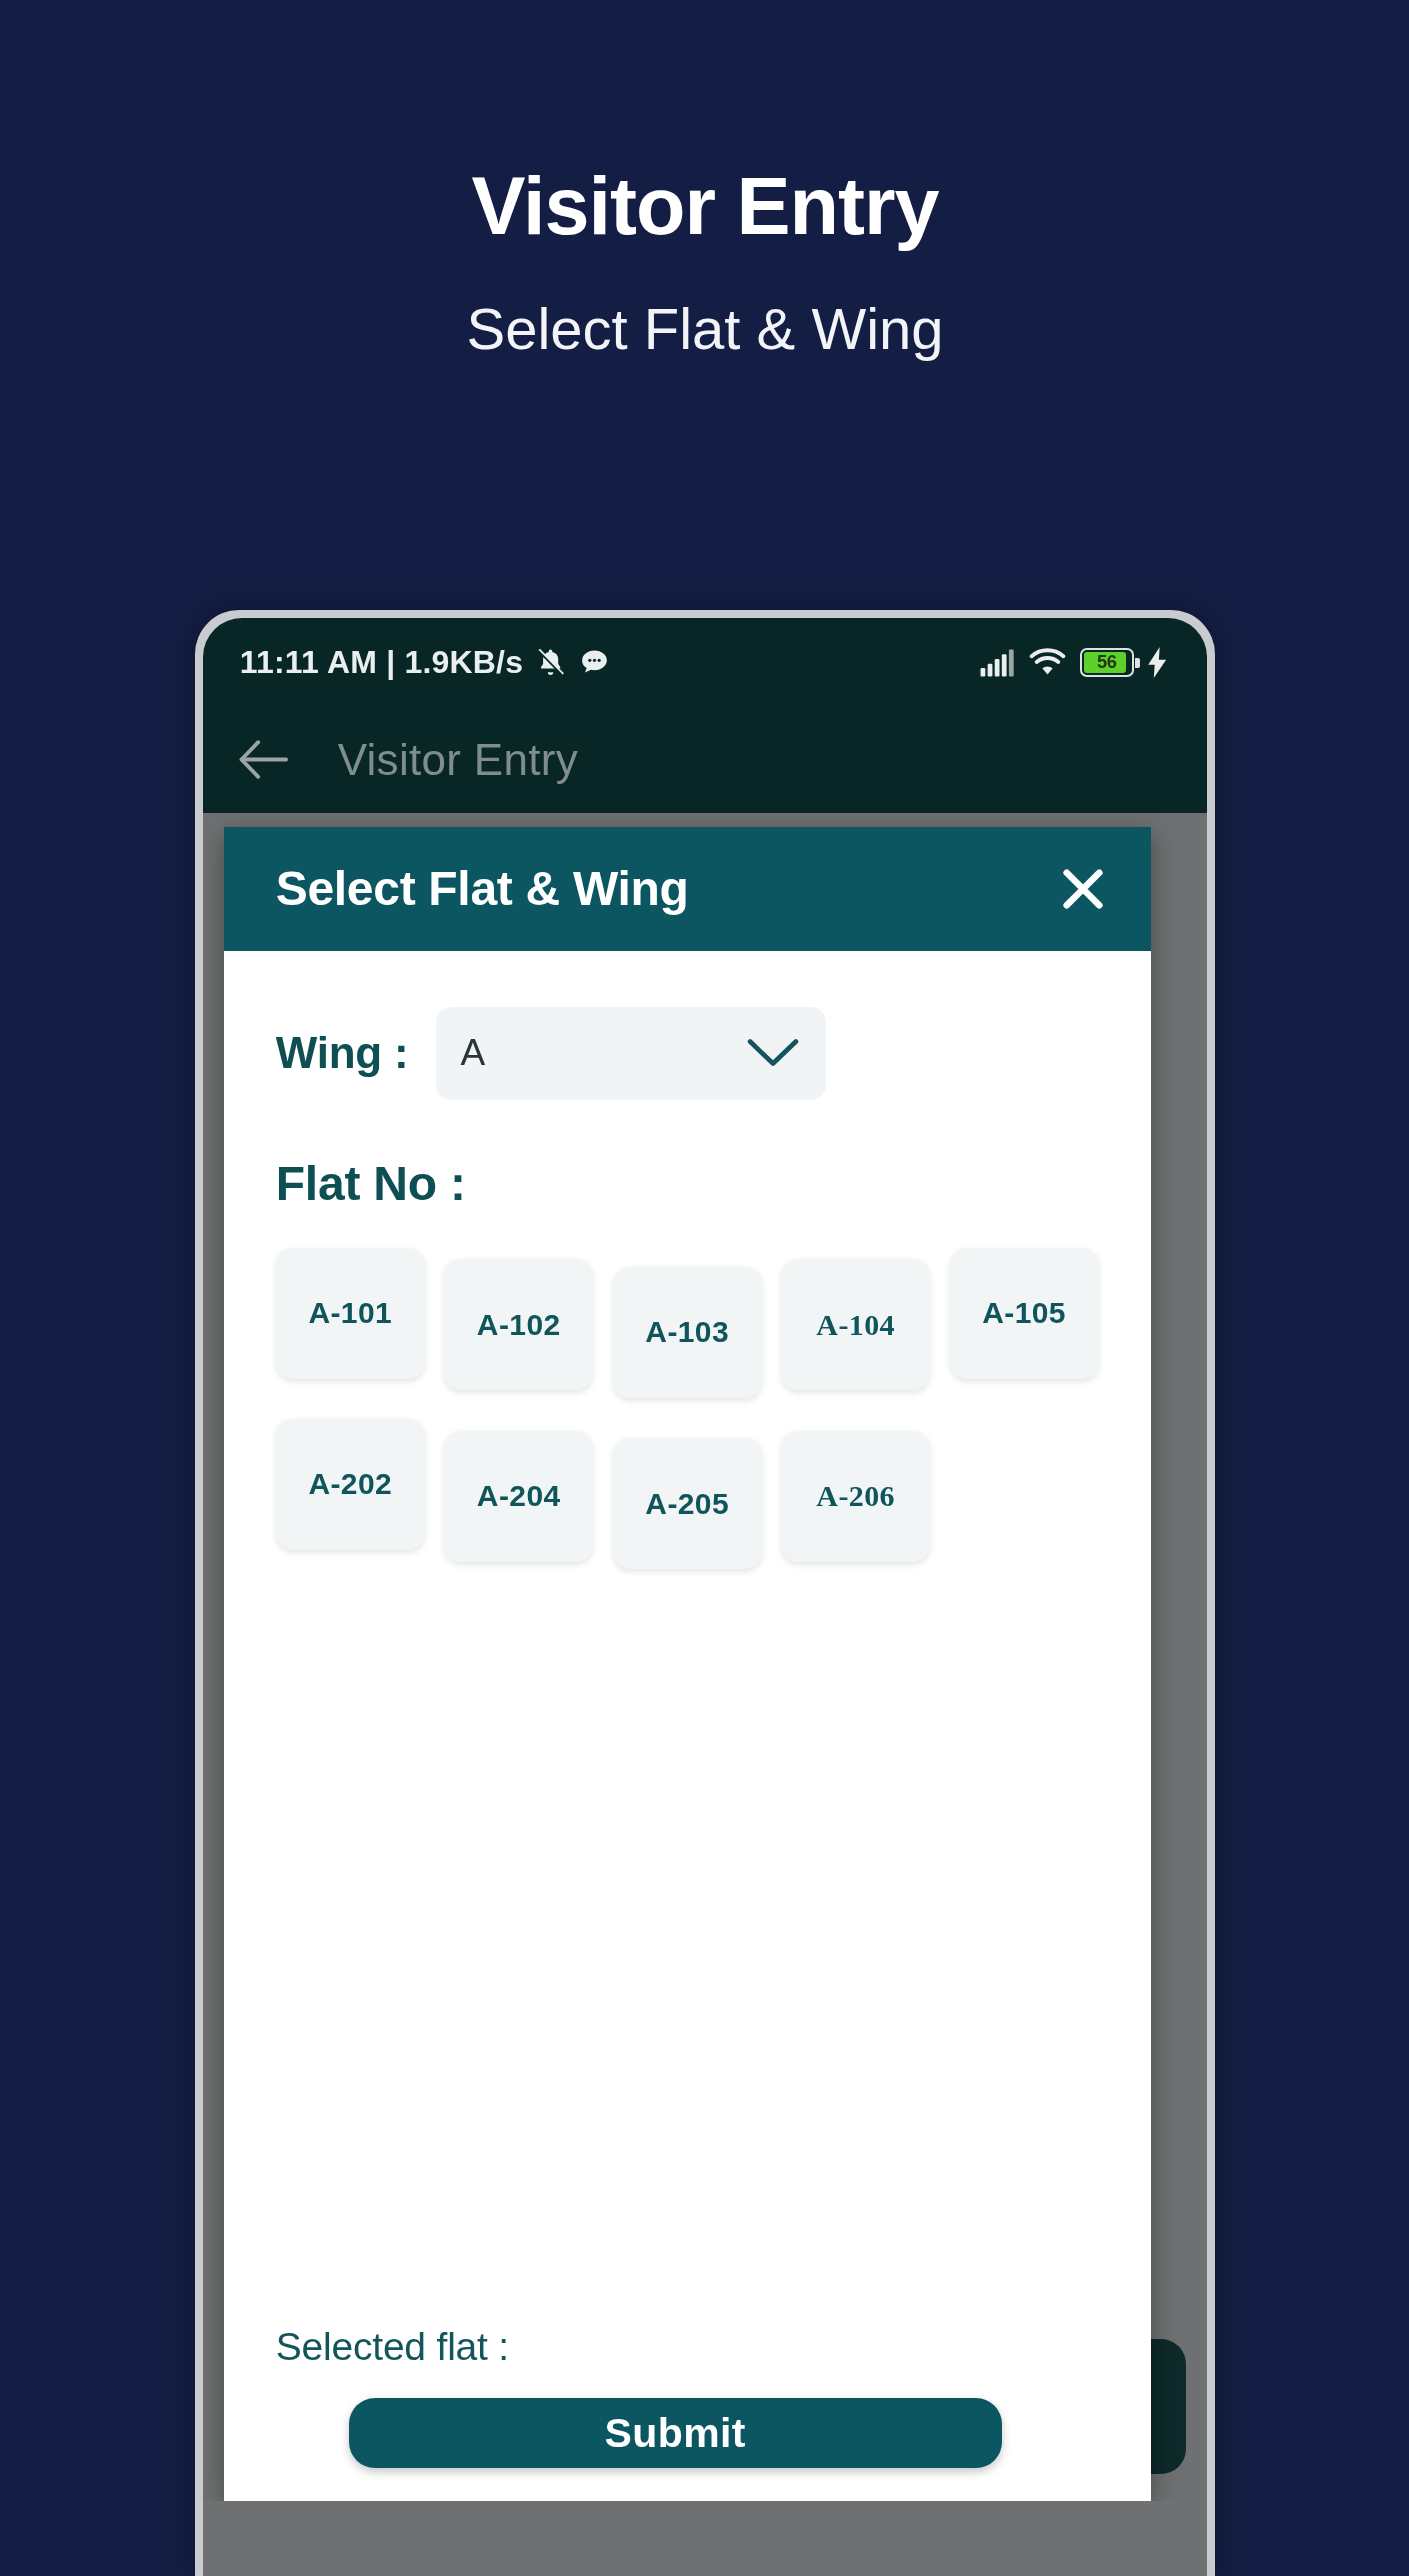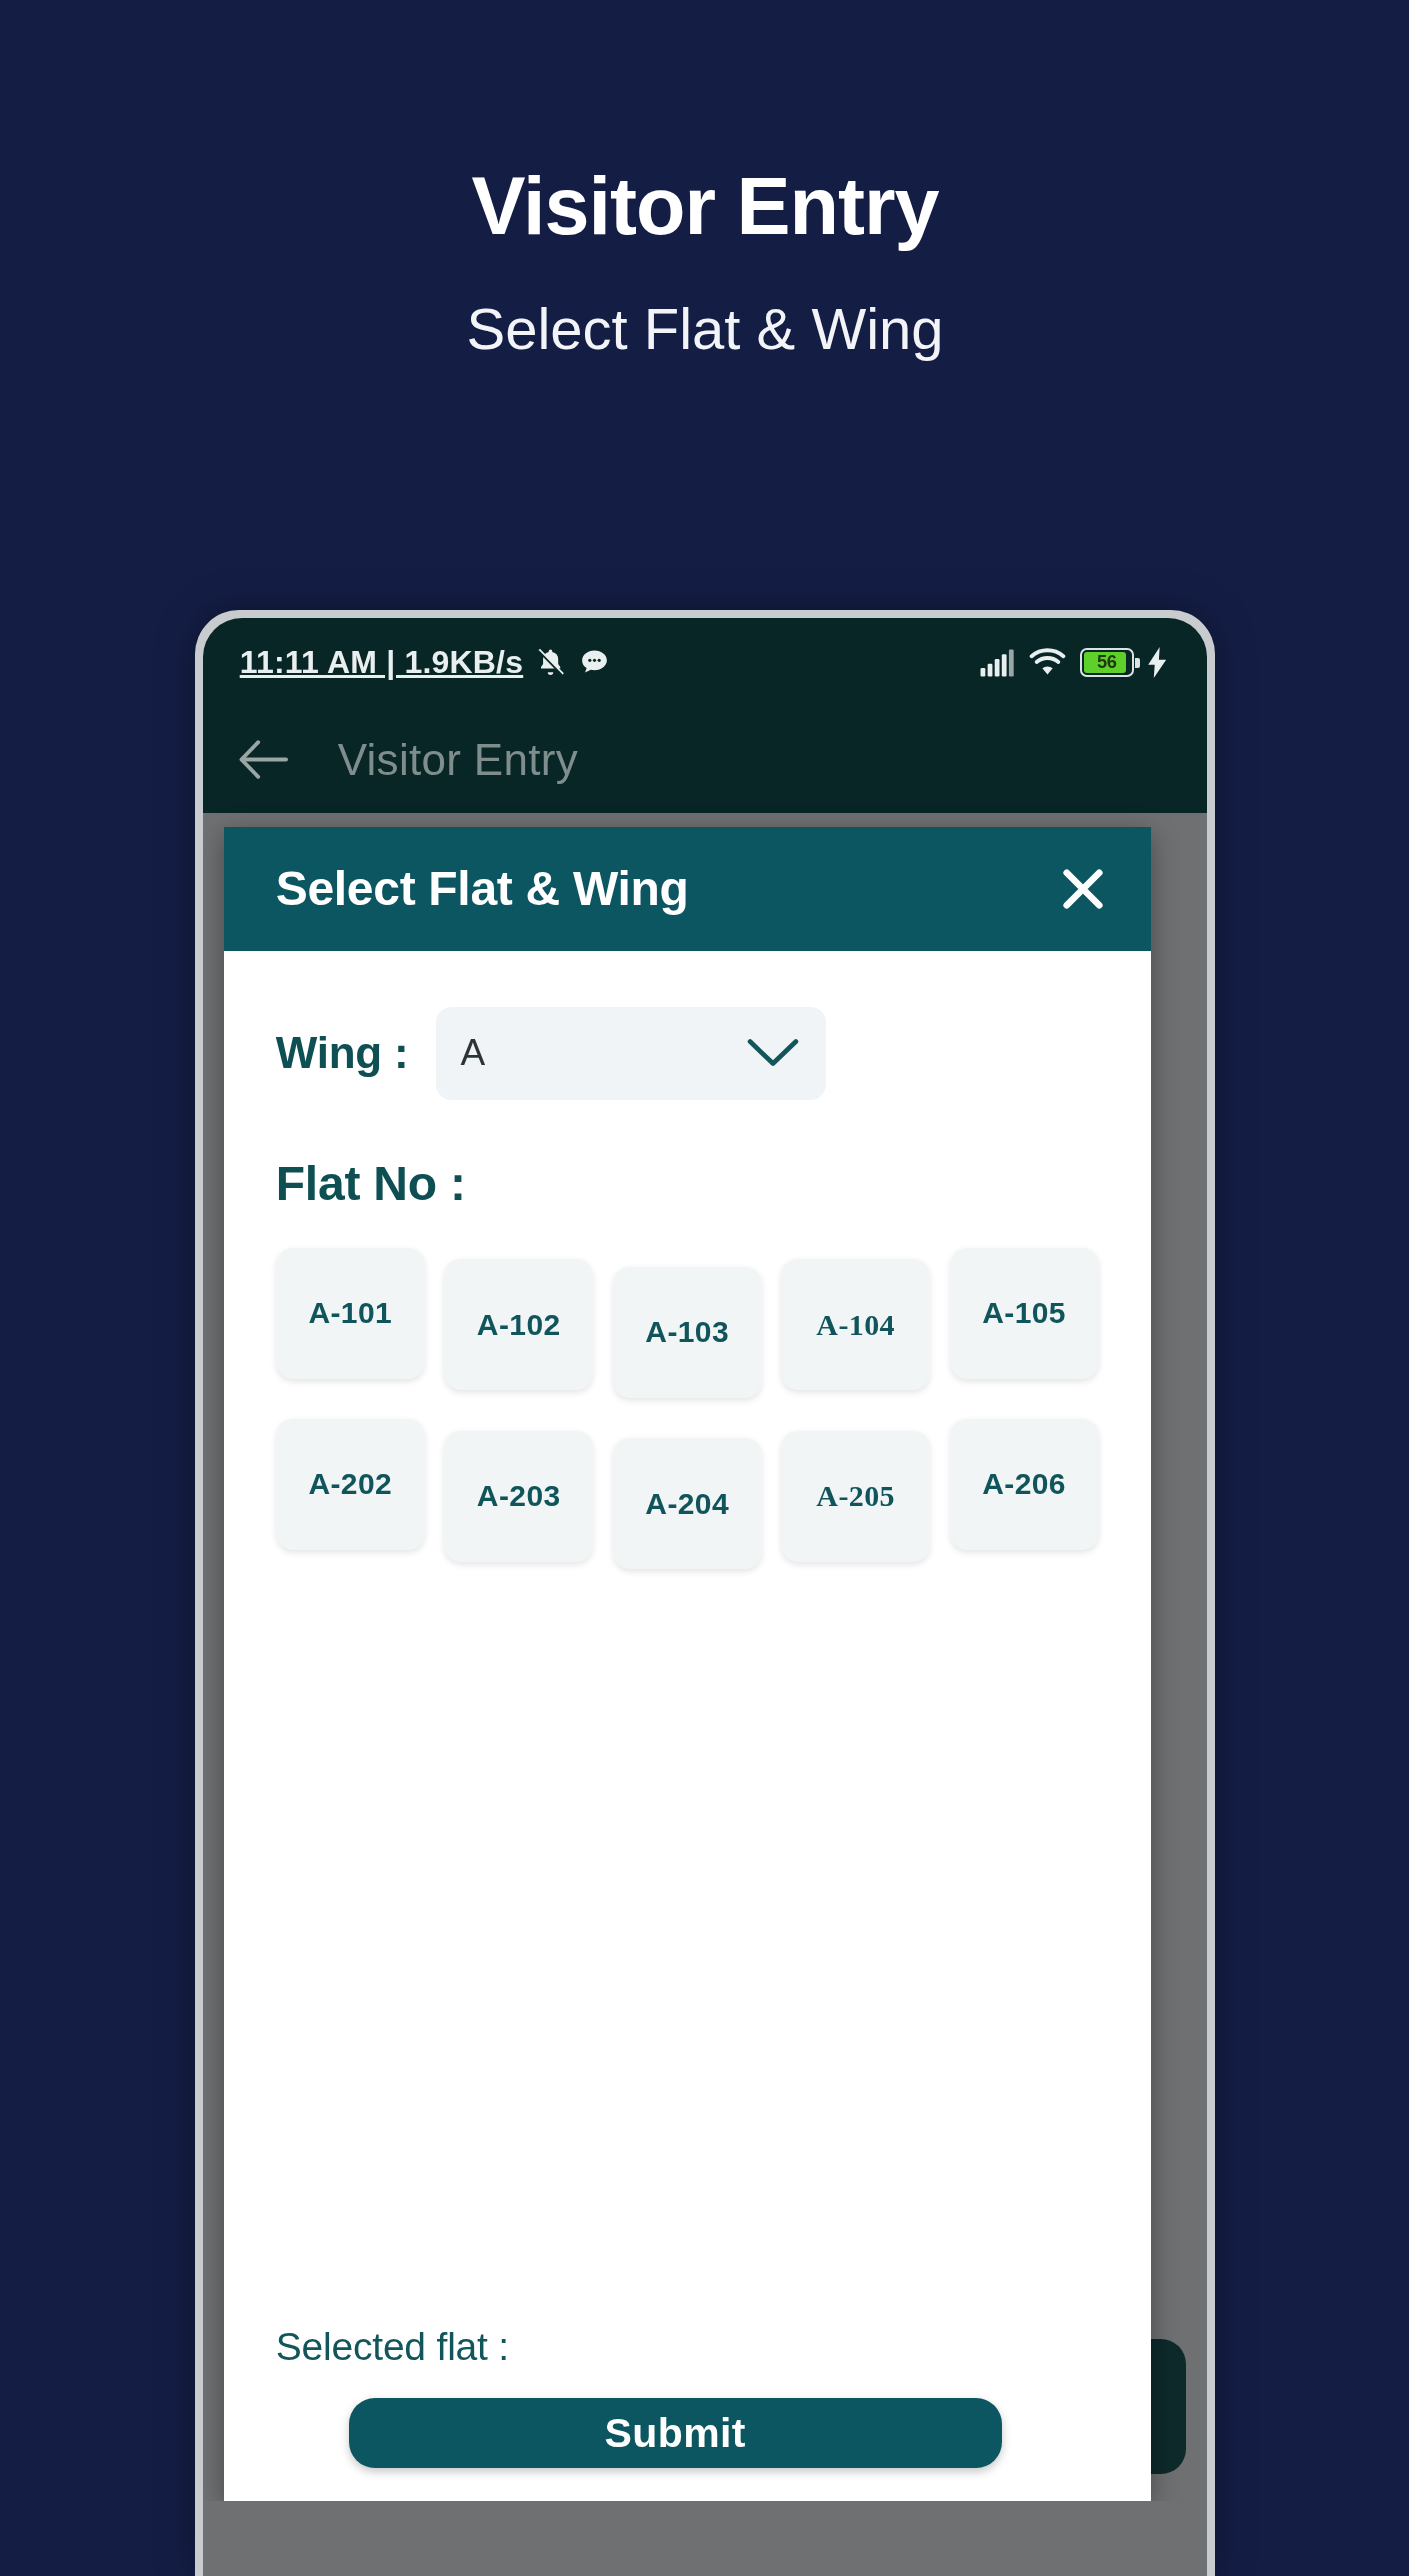--- a/index.html
+++ b/index.html
@@ -75,21 +75,20 @@
     color: #E9EEEE;
   }
   .status-left {
     display: flex;
     align-items: center;
     gap: 9.7px;
     font-size: 32px;
     font-weight: 600;
     letter-spacing: 0.2px;
     white-space: nowrap;
-    text-decoration: underline;
   }
   .status-right {
     display: flex;
     align-items: center;
     gap: 13.5px;
   }
 
   .ico-bellmute { width: 35px; height: 33px; display:block; }
   .ico-chat { width: 33px; height: 33px; display:block; }
   .ico-signal { width: 37px; height: 29px; display:block; }
@@ -396,21 +395,20 @@
 
           <div class="flatno-label">Flat No :</div>
 
           <div class="flat-grid">
             <div class="flat-chip">A-101</div>
             <div class="flat-chip">A-102</div>
             <div class="flat-chip">A-103</div>
             <div class="flat-chip">A-104</div>
             <div class="flat-chip">A-105</div>
             <div class="flat-chip">A-202</div>
-            <div class="flat-chip">A-203</div>
             <div class="flat-chip">A-204</div>
             <div class="flat-chip">A-205</div>
             <div class="flat-chip">A-206</div>
           </div>
 
         </div>
 
         <div class="dialog-foot">
           <div class="selected-flat">Selected flat :</div>
           <button class="submit-btn">Submit</button>

